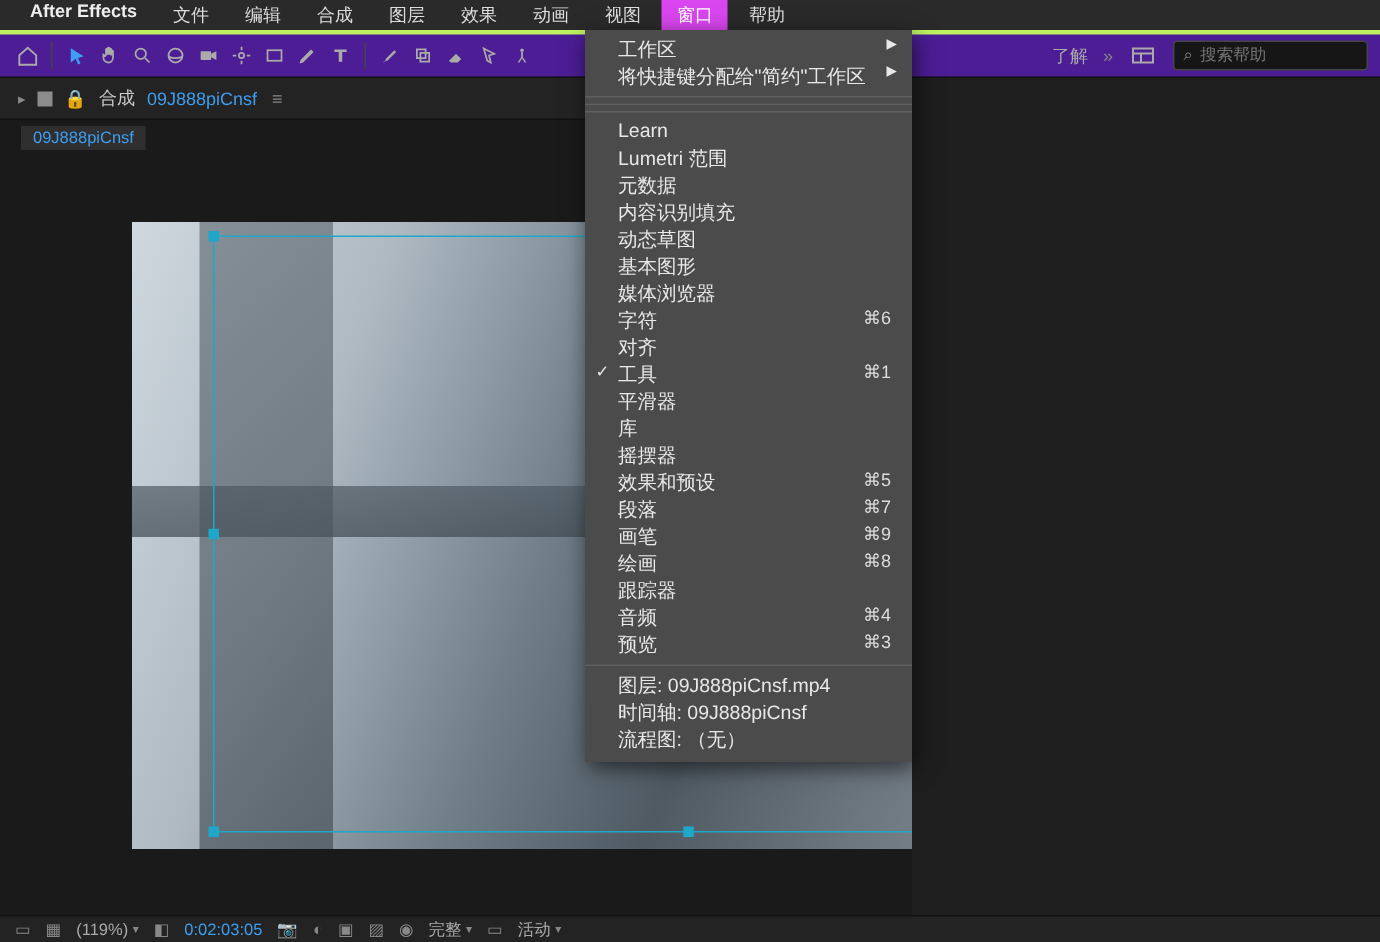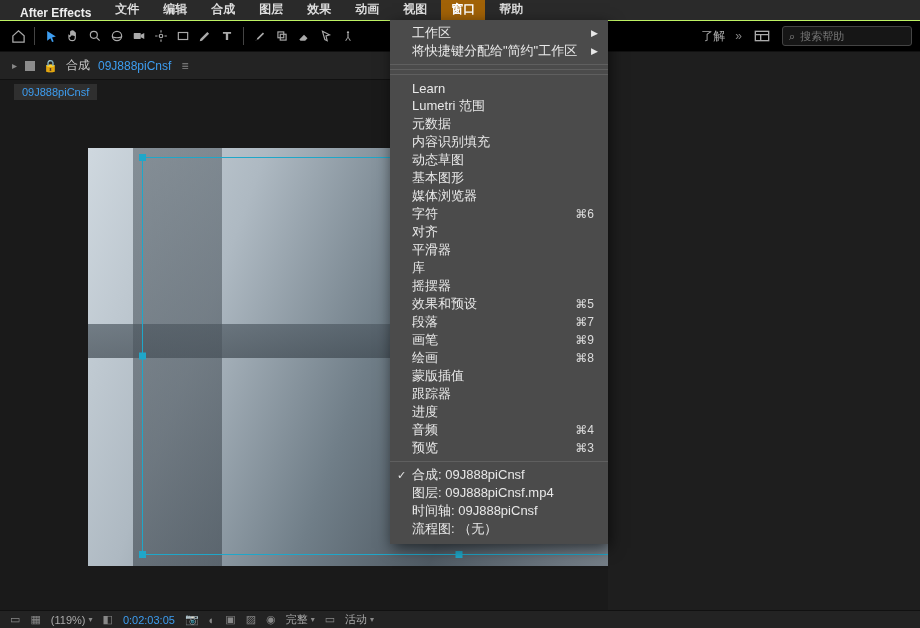--- a/index.html
+++ b/index.html
@@ -1,26 +1,26 @@
 <!DOCTYPE html>
 <html><head>
 <meta charset="utf-8">
 <style>
 * { margin:0; padding:0; box-sizing:border-box; font-family:-apple-system,"PingFang SC","Helvetica Neue",sans-serif; }
 body { width:920px; height:628px; background:#1e1e1e; color:#ccc; font-size:12px; overflow:hidden; position:relative; }
 
 
-.menubar { height:20px; background:#2a2a2a; display:flex; align-items:flex-end; padding:0 8px; gap:4px; position:relative; z-index:5; }
+.menubar { height:20px; background:#2a2a2a; display:flex; align-items:flex-start; padding:0 8px; gap:4px; position:relative; z-index:5; }
 .apple-logo { color:#ddd; font-size:13px; margin-right:8px; }
 .menubar-app { color:#eee; font-weight:600; margin-right:10px; }
-.menubar-item { color:#ddd; padding:2px 10px; cursor:default;font-weight:bold; }
-.menubar-item.active { background:#a16207; color:#fff; }
-
-
-.toolbar { height:32px; background:#000000; border-top:1px solid #bef264; border-bottom:1px solid #111; display:flex; align-items:center; padding:0 8px; gap:2px; }
+.menubar-item { color:#ddd; padding:2px 10px; cursor:default; }
+.menubar-item.active { background:#d946ef; color:#fff; }
+
+
+.toolbar { height:32px; background:#4c1d95; border-top:3px solid #bef264; border-bottom:1px solid #111; display:flex; align-items:center; padding:0 8px; gap:2px; }
 .tool-ic { width:20px; height:20px; display:flex; align-items:center; justify-content:center; color:#aaa; }
 .tool-ic.active { color:#3d9df0; }
 .tool-sep { width:1px; height:18px; background:#444; margin:0 4px; }
 .toolbar-right { margin-left:auto; display:flex; align-items:center; gap:10px; }
 .search-box { background:#161616; border:1px solid #444; border-radius:3px; height:20px; width:130px; display:flex; align-items:center; padding:0 6px; color:#888; gap:5px; }
 .search-box input { background:transparent; border:none; outline:none; color:#ccc; font-size:11px; width:100%; }
 
 
 .panel-tabs { height:28px; background:#232323; display:flex; align-items:center; padding:0 12px; gap:8px; border-bottom:1px solid #111; }
 .sqr { width:10px; height:10px; background:#8c8c8c; }
@@ -47,21 +47,21 @@
 .h-bl{left:-4px;bottom:-4px}.h-bm{left:50%;bottom:-4px;transform:translateX(-50%)}.h-br{right:-4px;bottom:-4px}
 
 
 .footer { position:absolute; left:0; right:0; bottom:0; height:18px; background:#232323; display:flex; align-items:center; padding:0 10px; gap:10px; color:#aaa; font-size:11px; border-top:1px solid #111; }
 .footer .ic { color:#888; }
 .dd { display:flex; align-items:center; gap:3px; }
 .dd::after { content:"▾"; font-size:8px; color:#888; }
 
 
 .dropdown { position:absolute; left:390px; top:20px; width:218px; background:#4b4b4b; color:#e8e8e8; box-shadow:2px 4px 14px rgba(0,0,0,.6); z-index:20; padding:4px 0 6px; font-size:13px; }
-.dd-item { height:18px; display:flex; align-items:center; padding:0 18px 0 22px; position:relative; }
+.dd-item { height:18px; display:flex; align-items:flex-start; padding:0 18px 0 22px; position:relative; }
 .dd-sub::after { content:"▶"; position:absolute; right:10px; font-size:9px; }
 .dd-sep { height:1px; background:#5f5f5f; margin:4px 0; }
 .dd-check::before { content:"✓"; position:absolute; left:7px; font-size:11px; }
 .dd-short { position:absolute; right:14px; color:#ddd; font-size:12px; }
 .right-scrim { position:absolute; top:52px; right:0; width:312px; bottom:18px; background:#1e1e1e; z-index:3; }
 </style>
 </head>
 <body>
 
 <div class="menubar">
@@ -259,20 +259,24 @@
     <div class="dd-item">
       <span>媒体浏览器</span>
     </div>
     <div class="dd-item">
       <span>字符</span>
       <span class="dd-short">⌘6</span>
     </div>
     <div class="dd-item">
       <span>对齐</span>
     </div>
+    <div class="dd-item dd-check">
+      <span>工具</span>
+      <span class="dd-short">⌘1</span>
+    </div>
     <div class="dd-item">
       <span>平滑器</span>
     </div>
     <div class="dd-item">
       <span>库</span>
     </div>
     <div class="dd-item">
       <span>摇摆器</span>
     </div>
     <div class="dd-item">
@@ -285,40 +289,31 @@
     </div>
     <div class="dd-item">
       <span>画笔</span>
       <span class="dd-short">⌘9</span>
     </div>
     <div class="dd-item">
       <span>绘画</span>
       <span class="dd-short">⌘8</span>
     </div>
     <div class="dd-item">
-      <span>蒙版插值</span>
-    </div>
-    <div class="dd-item">
       <span>跟踪器</span>
-    </div>
-    <div class="dd-item">
-      <span>进度</span>
     </div>
     <div class="dd-item">
       <span>音频</span>
       <span class="dd-short">⌘4</span>
     </div>
     <div class="dd-item">
       <span>预览</span>
       <span class="dd-short">⌘3</span>
     </div>
     <div class="dd-sep"></div>
-    <div class="dd-item dd-check">
-      <span>合成: 09J888piCnsf</span>
-    </div>
     <div class="dd-item">
       <span>图层: 09J888piCnsf.mp4</span>
     </div>
     <div class="dd-item">
       <span>时间轴: 09J888piCnsf</span>
     </div>
     <div class="dd-item">
       <span>流程图: （无）</span>
     </div>
   </div>

